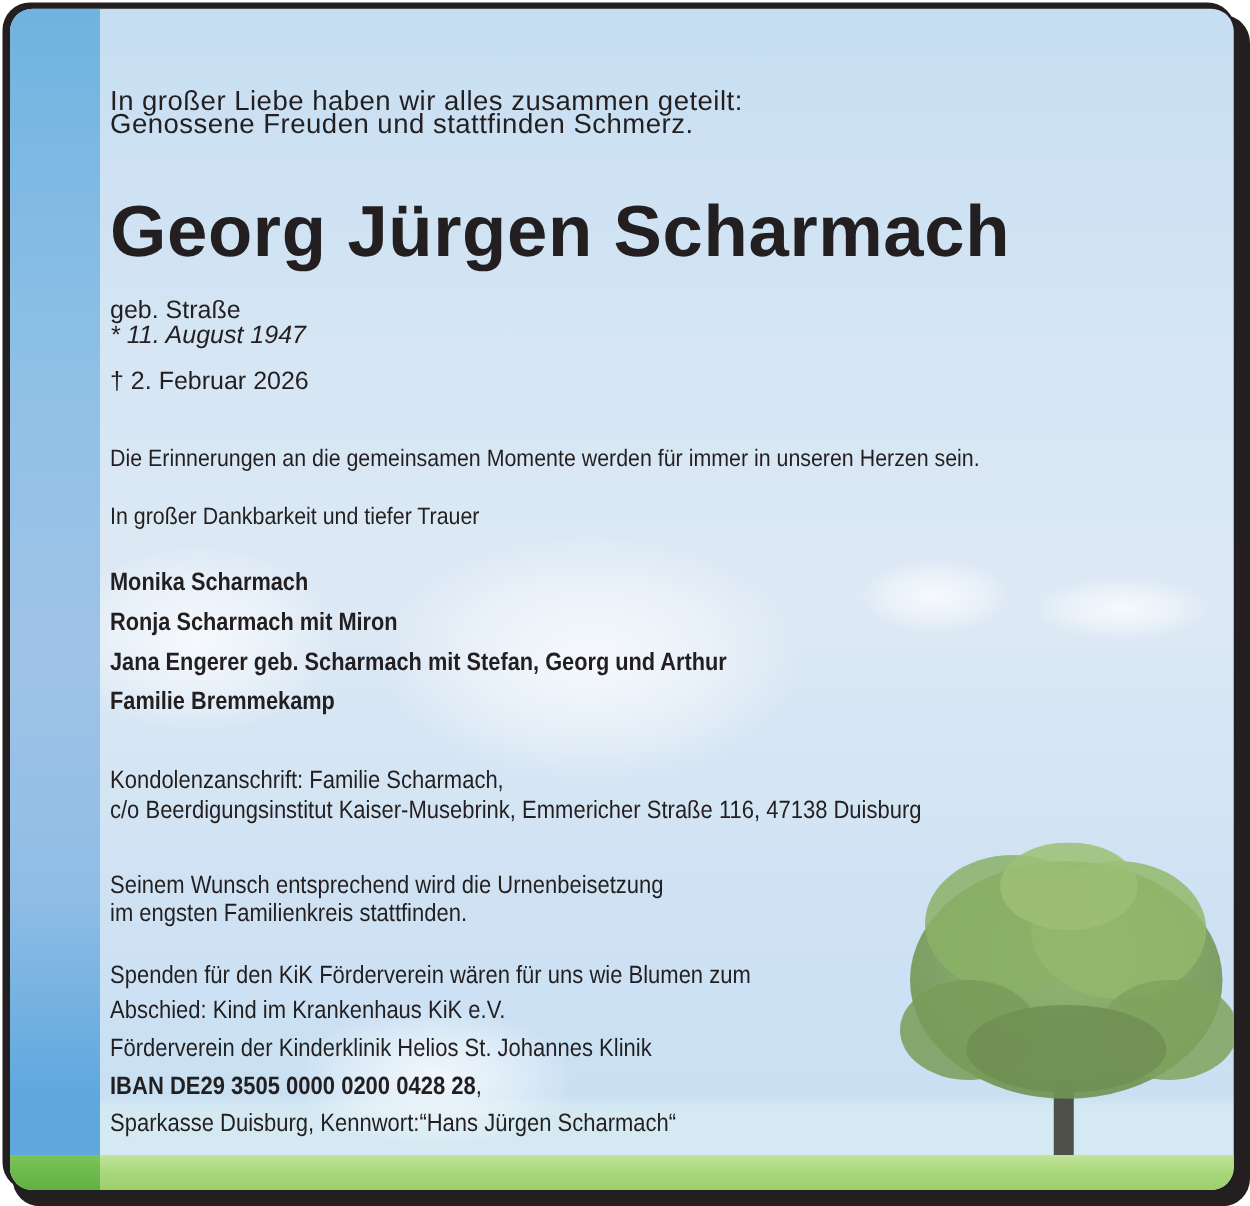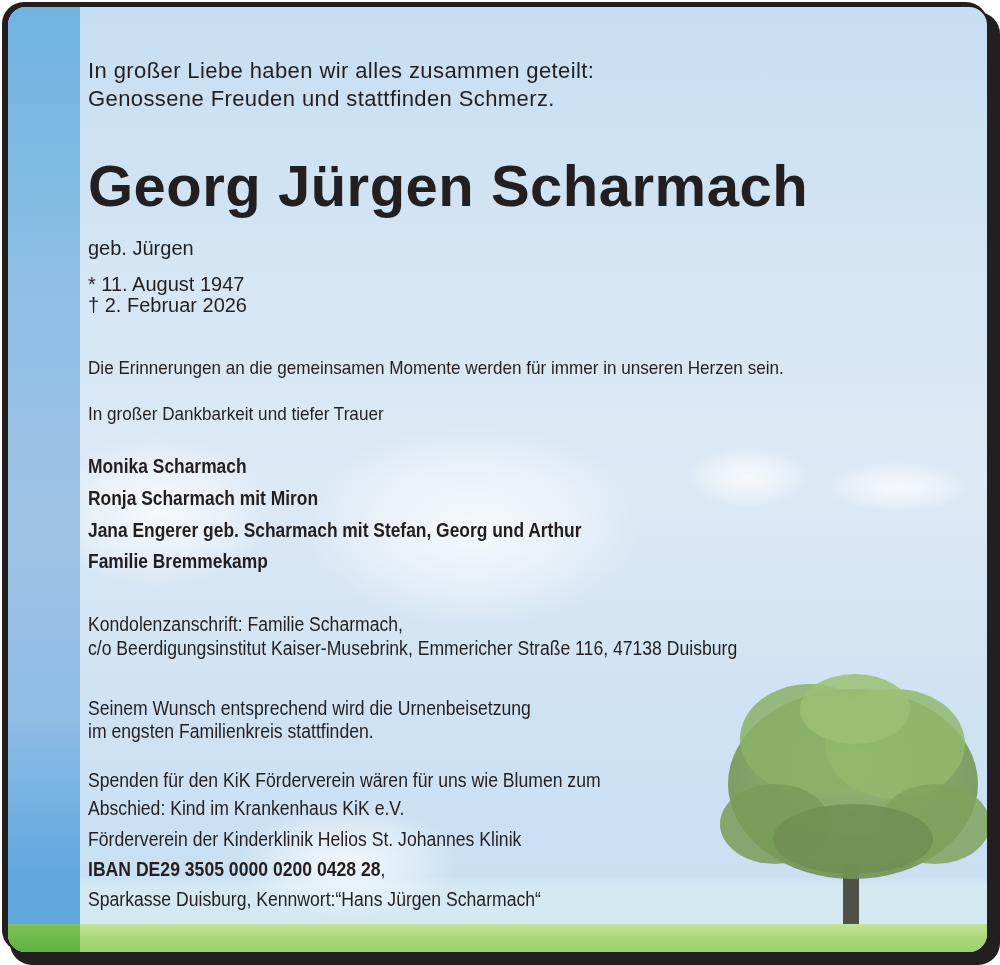--- a/index.html
+++ b/index.html
@@ -79,27 +79,27 @@
       <ellipse cx="220" cy="150" rx="55" ry="40" fill="#7fa35d" opacity="0.85"></ellipse>
       <ellipse cx="138" cy="165" rx="80" ry="35" fill="#6e8f52" opacity="0.85"></ellipse>
     </svg>
 
     <div class="grass"></div>
     <div class="grass-strip"></div>
   </div>
 </div>
 
 <div class="content">
-  <div class="t motto" style="top:57px;">In großer Liebe haben wir alles zusammen geteilt:</div>
+  <div class="t motto" style="top:67px;">In großer Liebe haben wir alles zusammen geteilt:</div>
   <div class="t motto" style="top:85px;">Genossene Freuden und stattfinden Schmerz.</div>
 
   <div class="t name" style="top:156px;">Georg Jürgen Scharmach</div>
 
-  <div class="t reg" style="top:236px;">geb. Jürgen</div>
-  <div class="t reg" style="top:272px;">* 11. August 1947</div>
+  <div class="t reg" style="top:236px;">geb. Straße</div>
+  <div class="t reg" style="top:256px;font-style:italic;">* 11. August 1947</div>
   <div class="t reg" style="top:293px;">† 2. Februar 2026</div>
 
   <div class="t narrow" style="top:356px;">Die Erinnerungen an die gemeinsamen Momente werden für immer in unseren Herzen sein.</div>
   <div class="t narrow" style="top:402px;">In großer Dankbarkeit und tiefer Trauer</div>
 
   <div class="t bold-narrow" style="top:454px;">Monika Scharmach</div>
   <div class="t bold-narrow" style="top:486px;">Ronja Scharmach mit Miron</div>
   <div class="t bold-narrow" style="top:518px;">Jana Engerer geb. Scharmach mit Stefan, Georg und Arthur</div>
   <div class="t bold-narrow" style="top:549px;">Familie Bremmekamp</div>
 

